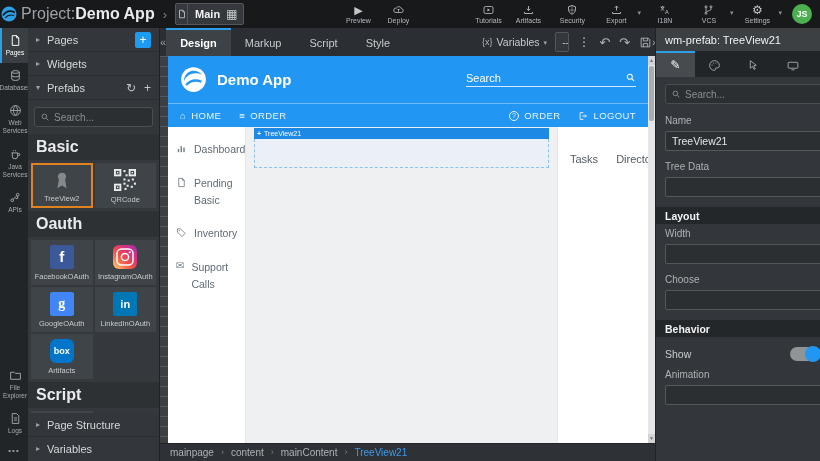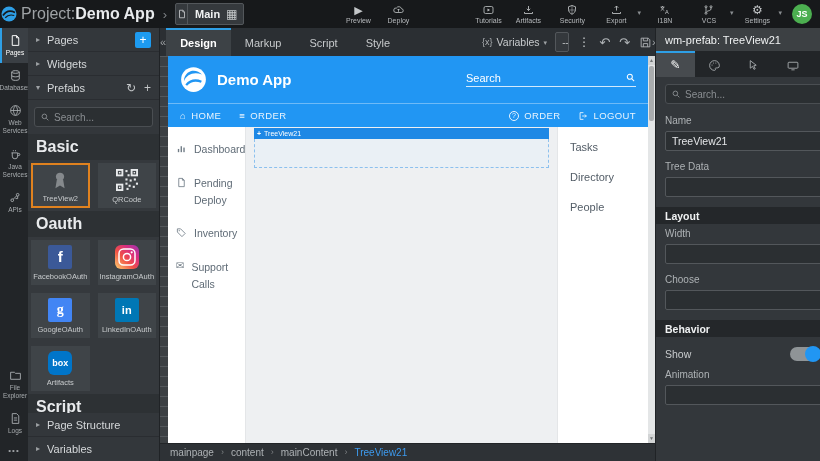--- a/index.html
+++ b/index.html
@@ -42,21 +42,21 @@
   .lp-chev{color:#9da1a4;font-size:8px;margin-right:7px}
   .lp-plus{margin-left:auto;width:16px;height:16px;background:#1d9bf0;color:#fff;border:none;border-radius:2px;font-size:12px;line-height:14px;cursor:pointer}
   .lp-ico{margin-left:auto;color:#c3c6c8;font-size:12px;cursor:pointer}
   .lp-ico + .lp-ico{margin-left:8px}
   .lp-search{padding:7px 6px;flex:none}
   .lp-search .box{display:flex;align-items:center;height:20px;background:#2b2f32;border:1px solid #4a4e52;border-radius:3px;padding:0 5px;color:#8a8e92}
   .lp-search input{flex:1;min-width:0;background:transparent;border:none;outline:none;color:#d5d8da;font-size:10px;margin-left:4px;font-family:inherit}
   .lp-search input::placeholder{color:#8a8e92}
   .lp-scroll{flex:1;overflow:hidden;background:#35393d;display:flex;flex-direction:column}
   .lp-sec{background:#2d3134;color:#e8eaec;font-weight:bold;font-size:16px;padding:4px 8px;flex:none}
-  .tiles{display:grid;grid-template-columns:1fr 1fr;gap:8px;padding:3px;flex:none}
+  .tiles{display:grid;grid-template-columns:1fr 1fr;gap:2px;padding:3px;flex:none}
   .tile{height:45px;background:#3f4448;display:flex;flex-direction:column;align-items:center;justify-content:flex-end;padding-bottom:3px;cursor:pointer;border:1px solid #3f4448}
   .tile .t-ico{flex:1;display:flex;align-items:center;justify-content:center;width:100%}
   .tile .t-lbl{font-size:7.5px;color:#c8cbcd;white-space:nowrap;overflow:hidden;max-width:100%}
   .tile.selected{border:2px solid #e0821f}
   .badge{width:24px;height:24px;border-radius:4px;color:#fff;display:flex;align-items:center;justify-content:center;font-weight:bold}
   .b-fb{background:#3b5998;font-size:15px;border-radius:2px}
   .b-gg{background:#4285f4;font-size:14px;font-family:"Liberation Serif",serif;border-radius:2px}
   .b-li{background:#0077b5;font-size:11px;border-radius:2px}
   .b-box{background:#0075c9;font-size:9px;border-radius:6px}
   .b-yt{background:#e53935;font-size:9px;border-radius:6px;width:30px;height:20px}
@@ -98,21 +98,21 @@
 
   .c-body{flex:1;display:flex;min-height:0}
   .c-side{width:78px;background:#fff;border-right:1px solid #e4e6e8;padding:14px 8px;display:flex;flex-direction:column;gap:17px;flex:none}
   .cs-item{display:flex;align-items:flex-start;gap:7px;color:#5f6b76;font-size:10.5px;line-height:1.6;cursor:pointer}
   .cs-item .ci{color:#6f7b85;flex:none;margin-top:2px}
   .c-content{flex:1;background:#eef0f2;min-width:0;padding:1px 8px}
   .widget{margin-top:0}
   .w-label{height:11px;background:#1e88e5;display:flex;align-items:center;padding:0 3px;gap:3px;color:#fff;font-size:7px;cursor:move}
   .w-label .mv{font-size:7px;font-weight:bold}
   .w-box{height:29px;border:1px dashed #8cc0ee;border-top:none;background:rgba(227,242,253,.35)}
-  .c-right{width:91px;background:#fff;border-left:1px solid #e4e6e8;padding:14px 12px;display:flex;flex-direction:column;gap:18px;flex:none}
+  .c-right{width:91px;background:#fff;border-left:1px solid #e4e6e8;padding:26px 12px;display:flex;flex-direction:row;gap:18px;flex:none}
   .cr-item{color:#525c66;font-size:11px;cursor:pointer}
 
   .breadcrumb{height:18px;background:#2e3236;display:flex;align-items:center;padding:0 10px;gap:7px;flex:none;border-top:1px solid #222528}
   .bc-item{color:#aeb2b5;font-size:10px;cursor:pointer}
   .bc-item.active{color:#3d9bef}
   .bc-sep{color:#7d8184;font-size:9px}
 
   
   .inspector{position:absolute;left:655px;top:28px;width:196px;height:433px;background:#33373b;display:flex;flex-direction:column;border-left:1px solid #202326}
   .ins-title{height:23px;background:#3c4043;color:#f0f2f3;font-size:11px;display:flex;align-items:center;padding:0 9px;flex:none}
@@ -537,21 +537,21 @@
               </span>
             <span>Dashboard</span>
           </div>
           <div class="cs-item">
             <span class="ci">
                 <svg width="11" height="11" viewBox="0 0 24 24" fill="none" stroke="currentColor" stroke-width="1.8">
                   <path d="M6 3h8l4 4v14H6z"></path>
                   <path d="M14 3v4h4"></path>
                 </svg>
               </span>
-            <span>Pending Deploy</span>
+            <span>Pending Basic</span>
           </div>
           <div class="cs-item">
             <span class="ci">
                 <svg width="11" height="11" viewBox="0 0 24 24" fill="none" stroke="currentColor" stroke-width="1.8">
                   <path d="M3 11V4h7l10 10-7 7z"></path>
                   <circle cx="7" cy="8" r="1.2" fill="currentColor" stroke="none"></circle>
                 </svg>
               </span>
             <span>Inventory</span>
           </div>

